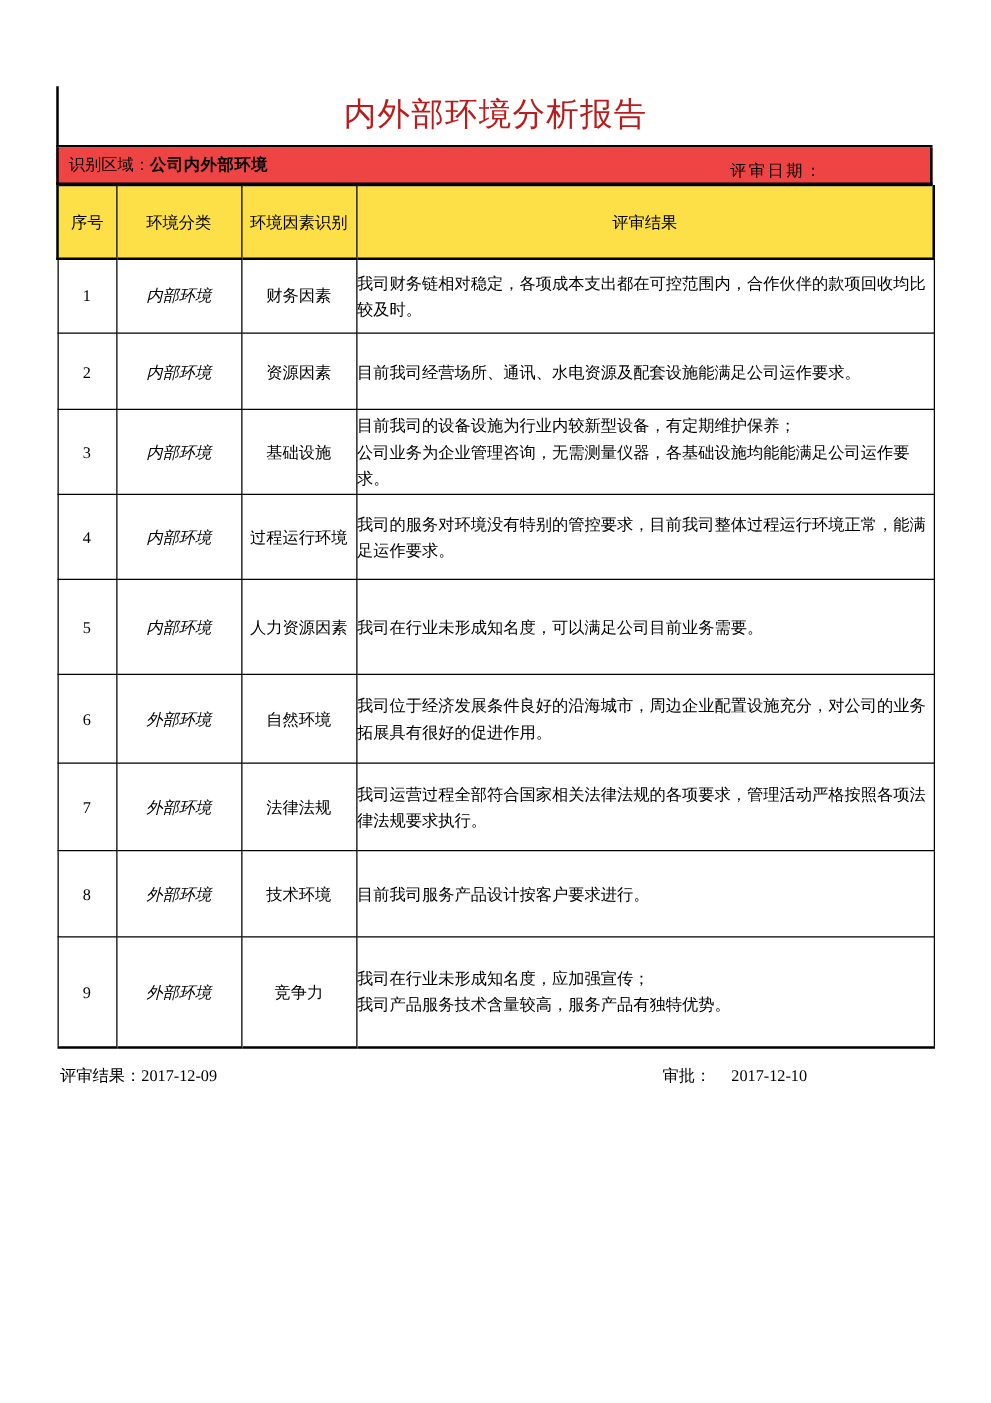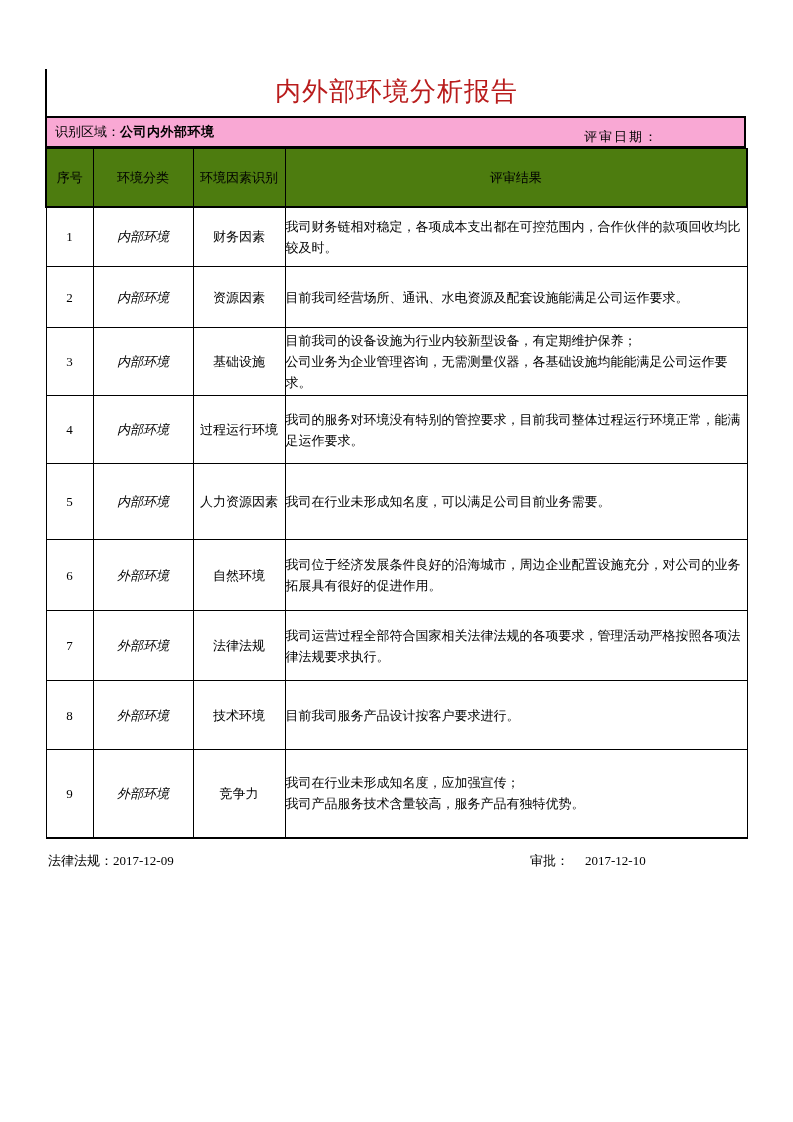--- a/index.html
+++ b/index.html
@@ -47,21 +47,21 @@
   }
 
   
   .band {
     position: absolute;
     left: 45px;
     top: 118px;
     width: 701px;
     height: 30px;
     box-sizing: border-box;
-    background: #f9a8d4;
+    background: #ef4444;
     border-left: 2px solid #000;
     border-right: 2px solid #000;
     border-bottom: 2px solid #000;
   }
   .band-left {
     position: absolute;
     left: 8px;
     top: 0;
     height: 28px;
     display: flex;
@@ -92,21 +92,21 @@
     border-collapse: collapse;
     table-layout: fixed;
   }
   table.main td, table.main th {
     border: 1px solid #000;
     box-sizing: border-box;
     font-weight: normal;
     padding: 0;
   }
   table.main thead th {
-    background: #4d7c0f;
+    background: #fde047;
     height: 58px;
     font-size: 13px;
     text-align: center;
     vertical-align: middle;
     line-height: 19px;
     border-bottom: 2px solid #000;
   }
   table.main thead th.first { border-left: 2px solid #000; }
   table.main thead th.last  { border-right: 2px solid #000; }
 
@@ -244,20 +244,20 @@
         <td class="col-cat">外部环境</td>
         <td class="col-fac">竞争力</td>
         <td class="col-res">我司在行业未形成知名度，应加强宣传；
 我司产品服务技术含量较高，服务产品有独特优势。</td>
       </tr>
     </tbody>
   </table>
 
   <div class="footer">
     <div class="f-left">
-      <span>法律法规：</span><span>2017-12-09</span>
+      <span>评审结果：</span><span>2017-12-09</span>
     </div>
     <div class="f-right">
       <span>审批：</span><span class="gap"></span><span>2017-12-10</span>
     </div>
   </div>
 
 </div>
 
 </body></html>

